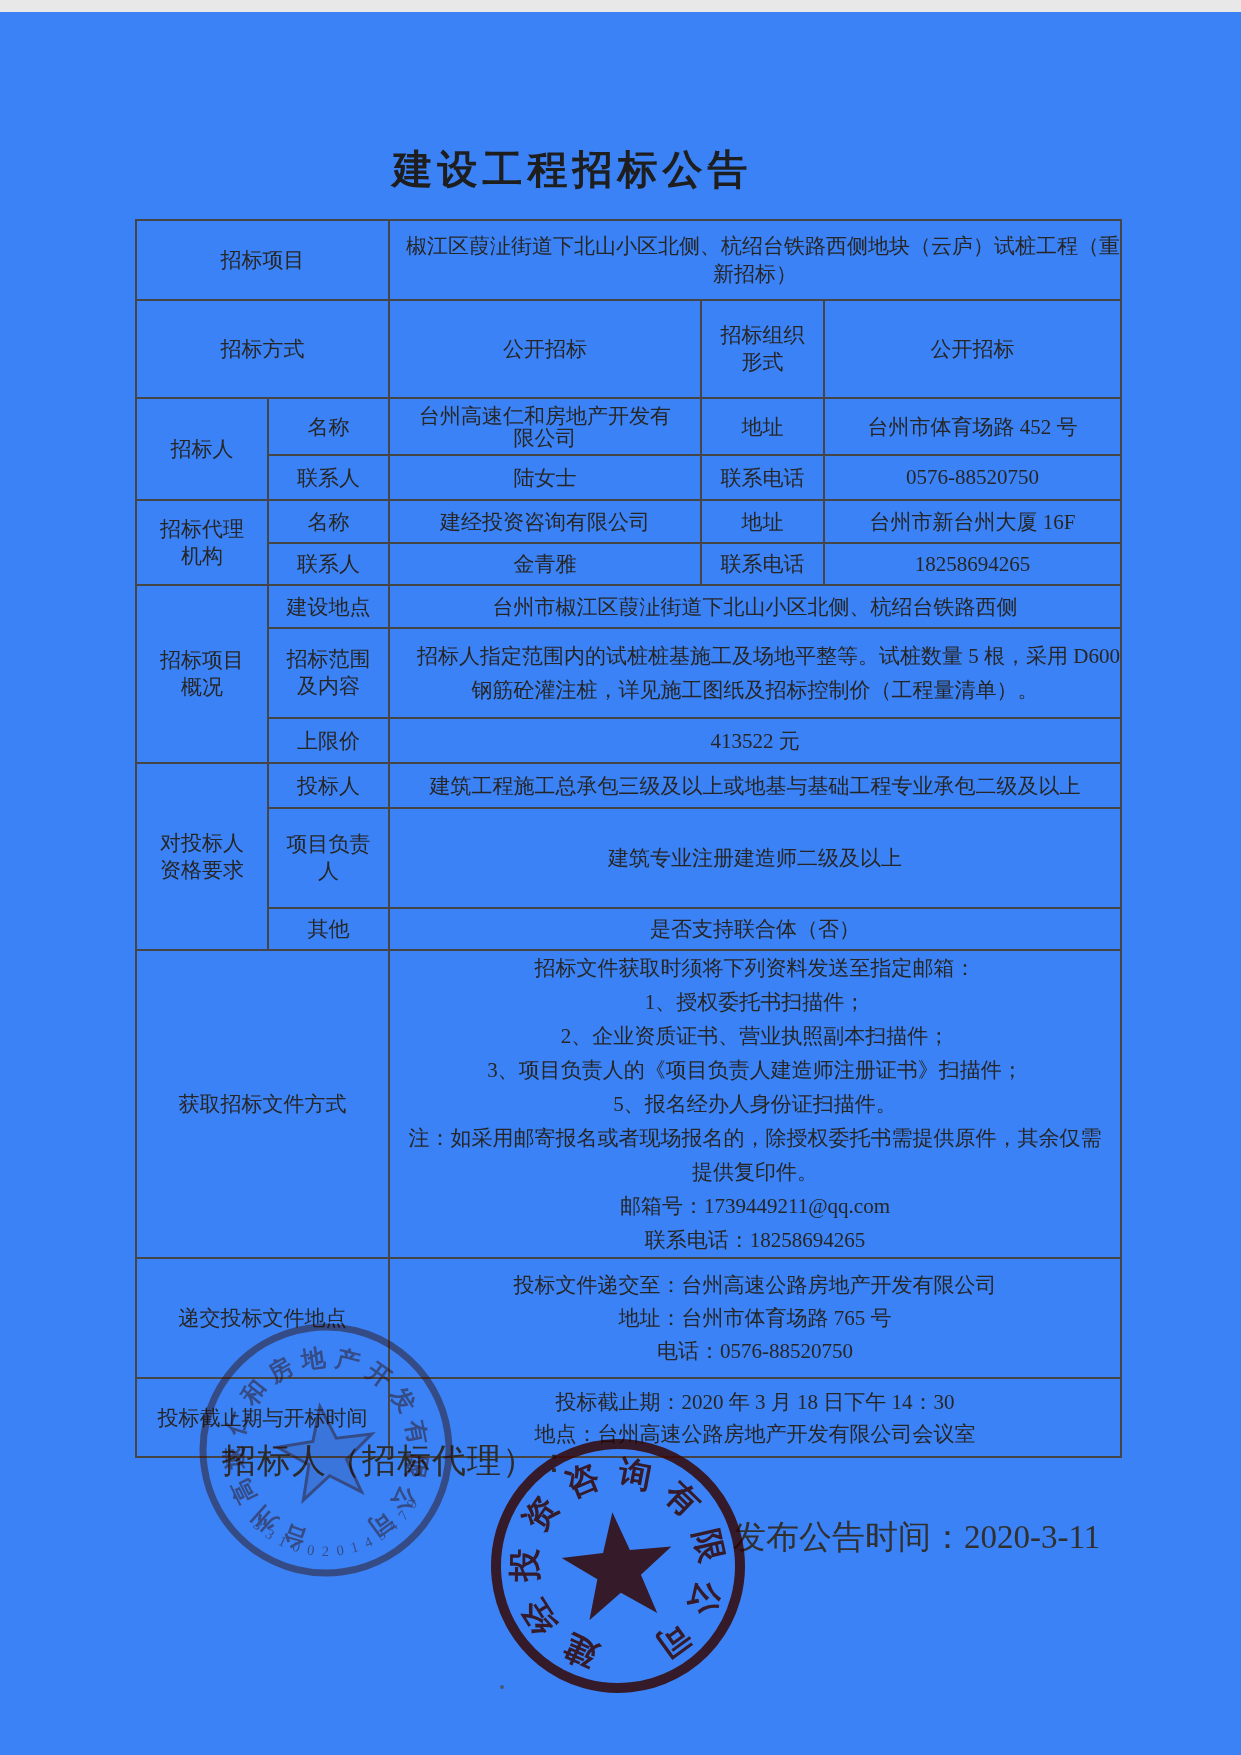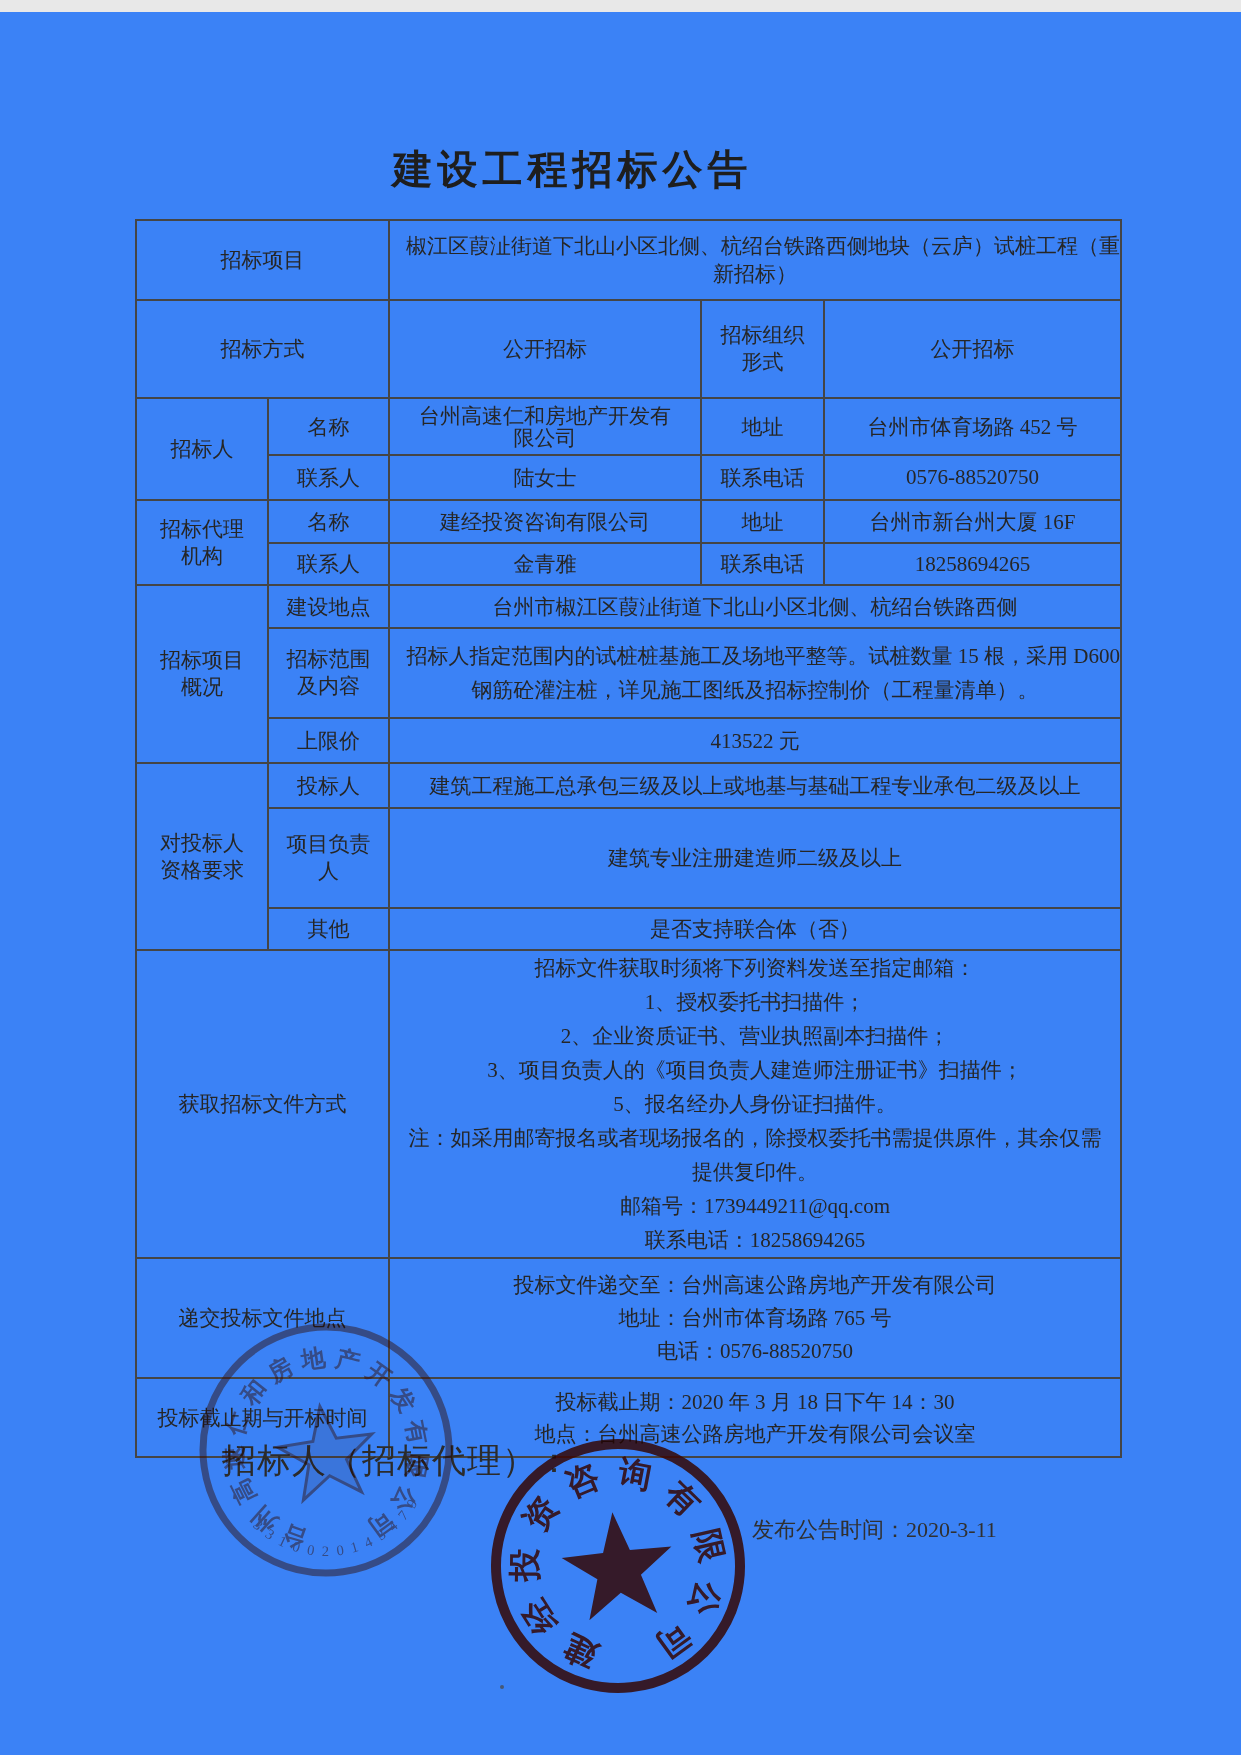--- a/index.html
+++ b/index.html
@@ -24,21 +24,21 @@
   .fill-line{white-space:nowrap;text-align:right;}
   .left-cell{text-align:left;padding-left:16px;}
   .acq{line-height:34px;padding-top:2px;}
   .sub{line-height:33px;padding-top:6px;}
   .ddl{line-height:32px;padding-top:2px;}
   .r1c{line-height:28px;padding-top:2px;}
   #signer{
     position:absolute;left:222px;top:1426px;font-size:34px;color:#2b2b2b;letter-spacing:1px;
   }
   #publish{
-    position:absolute;left:752px;top:1503px;font-size:22px;color:#303030;
+    position:absolute;left:733px;top:1503px;font-size:33px;color:#303030;
   }
   #stamp-layer{
     position:absolute;left:0;top:0;width:1241px;height:1755px;
     mix-blend-mode:multiply;pointer-events:none;
   }
   #artifact-dot{
     position:absolute;left:500px;top:1673px;width:4px;height:4px;border-radius:50%;
     background:#4a4a4a;opacity:.75;
   }
 </style>
@@ -118,21 +118,21 @@
       </td>
       <td>建设地点</td>
       <td colspan="3">台州市椒江区葭沚街道下北山小区北侧、杭绍台铁路西侧</td>
     </tr>
     <tr style="height:90px">
       <td class="two-line">
         <div>招标范围</div>
         <div>及内容</div>
       </td>
       <td colspan="3" style="line-height:34px">
-        <div class="fill-line">招标人指定范围内的试桩桩基施工及场地平整等。试桩数量 15 根，采用 D600</div>
+        <div class="fill-line">招标人指定范围内的试桩桩基施工及场地平整等。试桩数量 5 根，采用 D600</div>
         <div>钢筋砼灌注桩，详见施工图纸及招标控制价（工程量清单）。</div>
       </td>
     </tr>
     <tr style="height:45px">
       <td>上限价</td>
       <td colspan="3">413522 元</td>
     </tr>
 
     <tr style="height:45px">
       <td rowspan="3" class="two-line">

